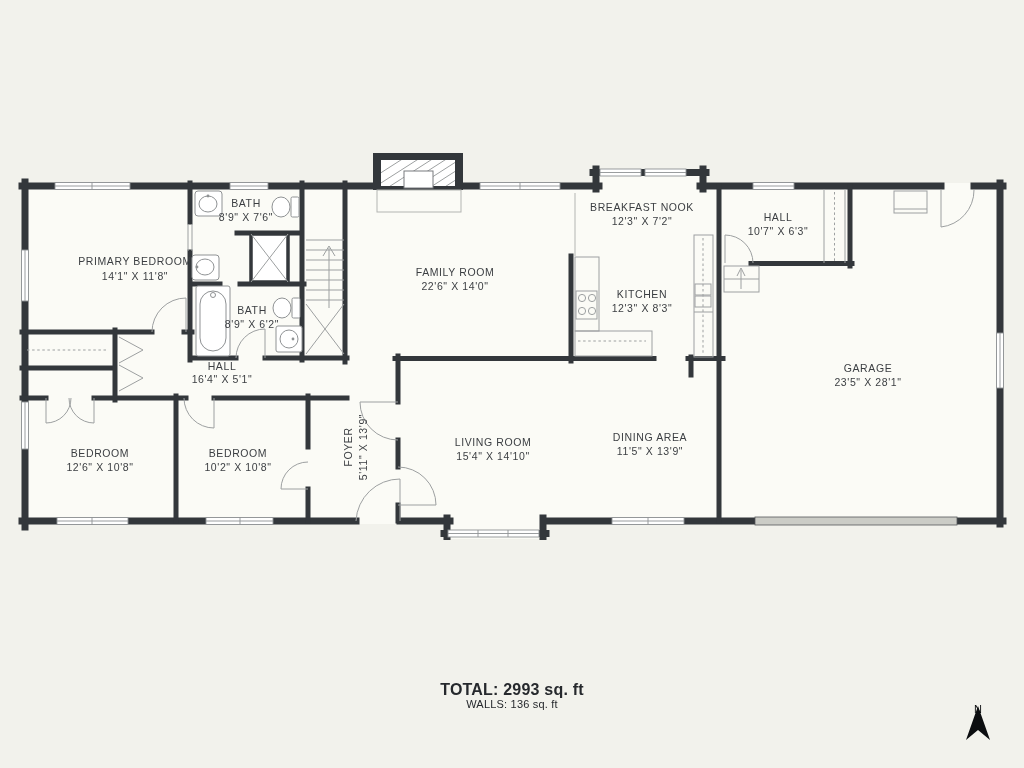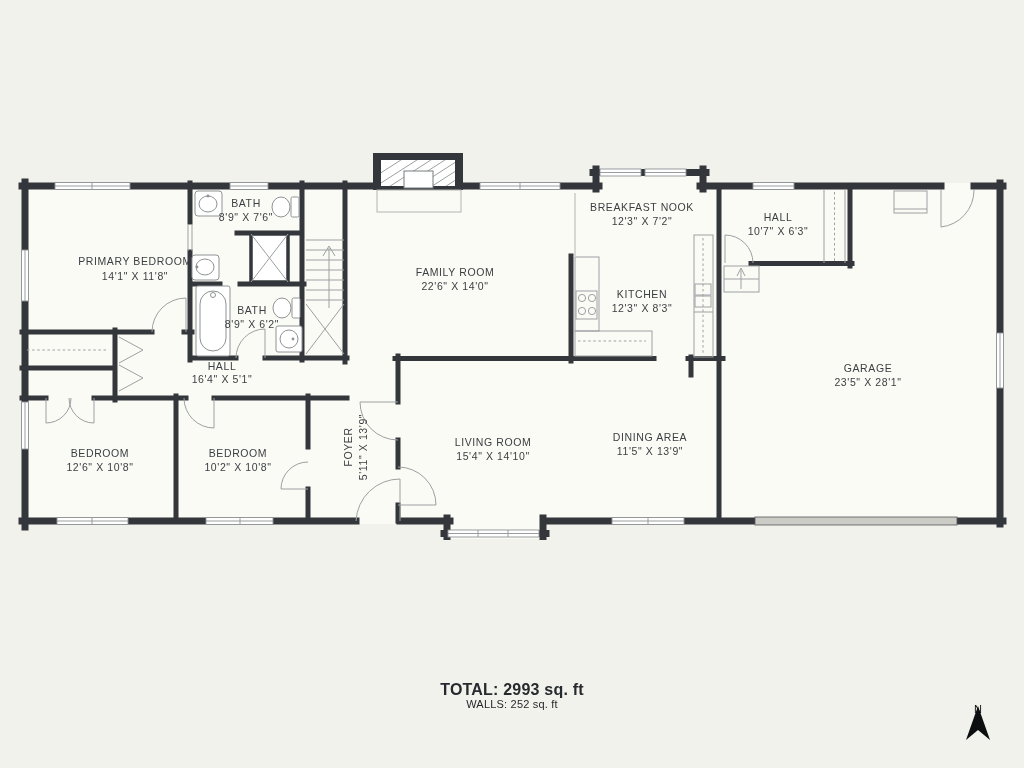--- a/index.html
+++ b/index.html
@@ -298,21 +298,21 @@
     <text class="room" x="642" y="312">12'3" X 8'3"</text>
     <text class="room" x="778" y="221">HALL</text>
     <text class="room" x="778" y="235">10'7" X 6'3"</text>
     <text class="room" x="868" y="372">GARAGE</text>
     <text class="room" x="868" y="386">23'5" X 28'1"</text>
   </g>
 </svg>
 
 <div class="footer">
   <div class="f-total">TOTAL: 2993 sq. ft</div>
-  <div>WALLS: 252 sq. ft</div>
+  <div>WALLS: 136 sq. ft</div>
 </div>
 
 <div class="compass">
   <div class="n">N</div>
   <svg width="34" height="40" viewBox="0 0 34 40">
     <polygon points="17,3 29,37 17,27 5,37" fill="#0c0e10"></polygon>
   </svg>
 </div>
 
 </body></html>

